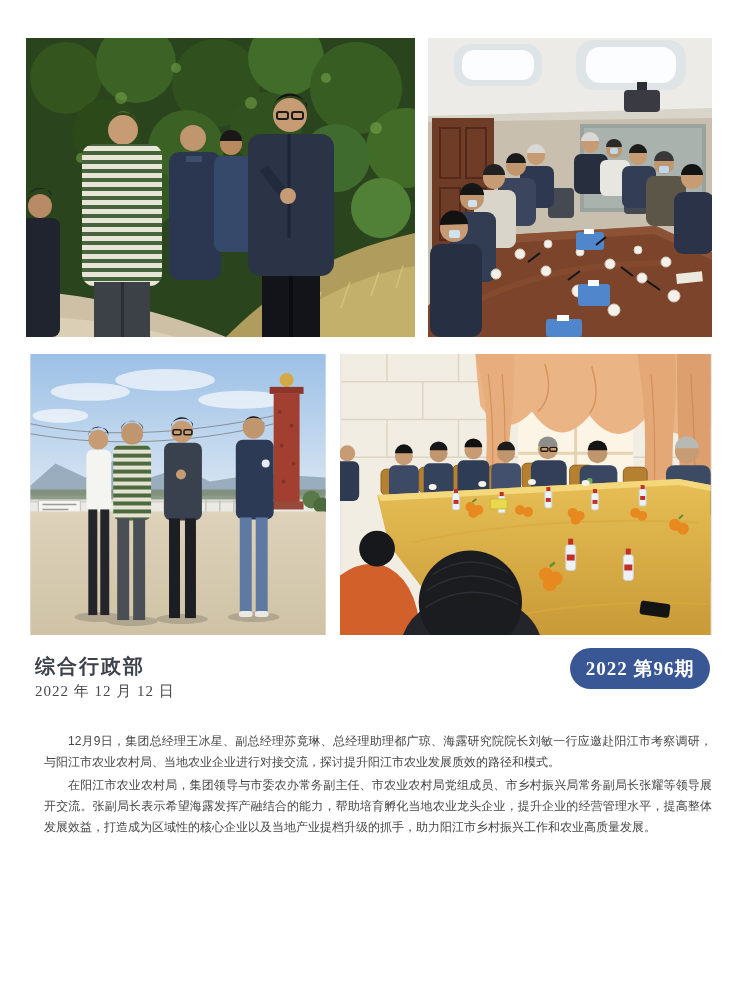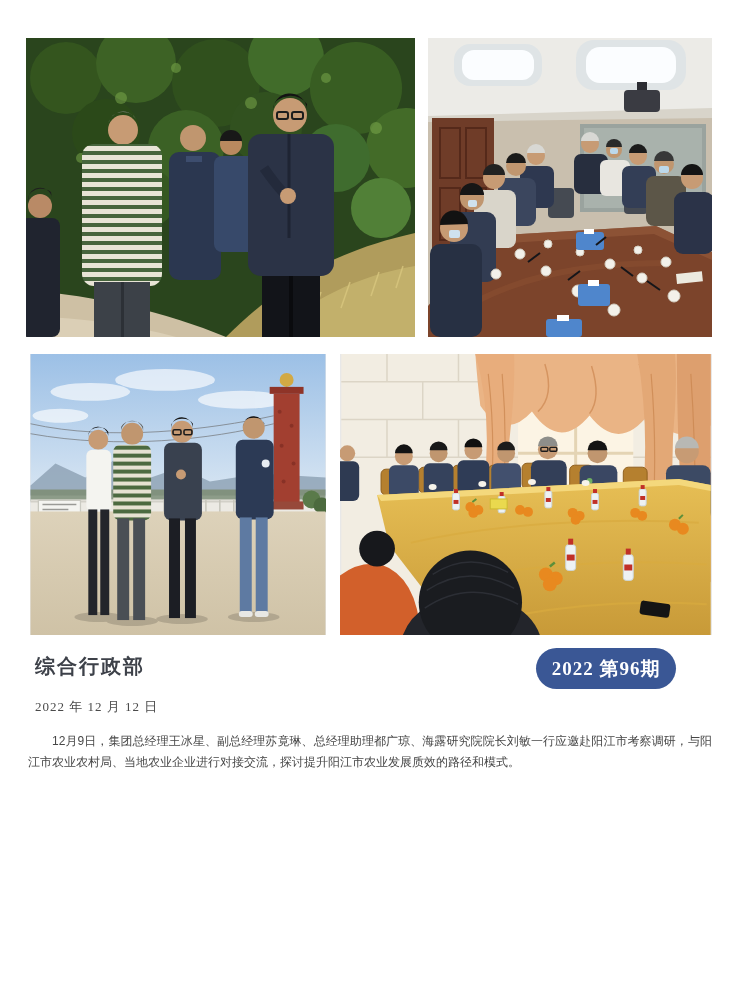--- a/index.html
+++ b/index.html
@@ -13,38 +13,38 @@
   .photo-2 { left:428px; top:38px;  width:284px; height:299px; }
   .photo-3 { left:30px;  top:354px; width:296px; height:281px; }
   .photo-4 { left:340px; top:354px; width:372px; height:281px; }
 
   .masthead-dept {
     position:absolute; left:35px; top:653px;
     font-family:"Liberation Serif", serif; font-size:20px; font-weight:700;
     color:#3d4149; letter-spacing:2px;text-align:right;
   }
   .masthead-date {
-    position:absolute; left:35px; top:698px;
-    font-family:"Liberation Serif", serif; font-size:13px; color:#4a4a4a;
+    position:absolute; left:35px; top:682px;
+    font-family:"Liberation Serif", serif; font-size:15px; color:#4a4a4a;
     letter-spacing:1px;
   }
   .issue-badge {
-    position:absolute; left:536px; top:648px; width:140px; height:41px;
+    position:absolute; left:570px; top:648px; width:140px; height:41px;
     background:#3a5795; border-radius:21px;
     color:#ffffff; font-family:"Liberation Serif", serif;
     font-size:19px; font-weight:700; letter-spacing:1px;
     display:flex; align-items:center; justify-content:center;
   }
 
   .article { position:absolute; left:28px; top:731px; width:684px; }
   .headline-row { display:flex; align-items:center; margin:0 0 15px 7px; }
   .headline-bullet { width:7px; height:7px; background:#111; margin-right:9px; flex:0 0 auto; }
   .headline-text { font-size:17px; font-weight:700; color:#0c0c0c; letter-spacing:0.5px; }
   .article p {
-    margin:0 0 2px 0; font-size:12px; line-height:21px; color:#474747;
+    margin:0 0 2px 16px; font-size:12px; line-height:21px; color:#474747;
     text-align:justify; text-indent:2em;
   }
 </style>
 </head>
 <body>
 
 <div class="photo photo-1">
   <svg viewBox="0 0 389 299">
     <defs>
       <pattern id="stripes1" width="10" height="9" patternUnits="userSpaceOnUse">
@@ -522,13 +522,14 @@
     </g>
   </svg>
 </div>
 
 <div class="masthead-dept">综合行政部</div>
 <div class="masthead-date">2022 年 12 月 12 日</div>
 <div class="issue-badge">2022 第96期</div>
 
 <div class="article">
   <p>12月9日，集团总经理王冰星、副总经理苏竟琳、总经理助理都广琼、海露研究院院长刘敏一行应邀赴阳江市考察调研，与阳江市农业农村局、当地农业企业进行对接交流，探讨提升阳江市农业发展质效的路径和模式。</p>
+  <p>在阳江市农业农村局，集团领导与市委农办常务副主任、市农业农村局党组成员、市乡村振兴局常务副局长张耀等领导展开交流。张副局长表示希望海露发挥产融结合的能力，帮助培育孵化当地农业龙头企业，提升企业的经营管理水平，提高整体发展效益，打造成为区域性的核心企业以及当地产业提档升级的抓手，助力阳江市乡村振兴工作和农业高质量发展。</p>
 </div>
 
 </body></html>

